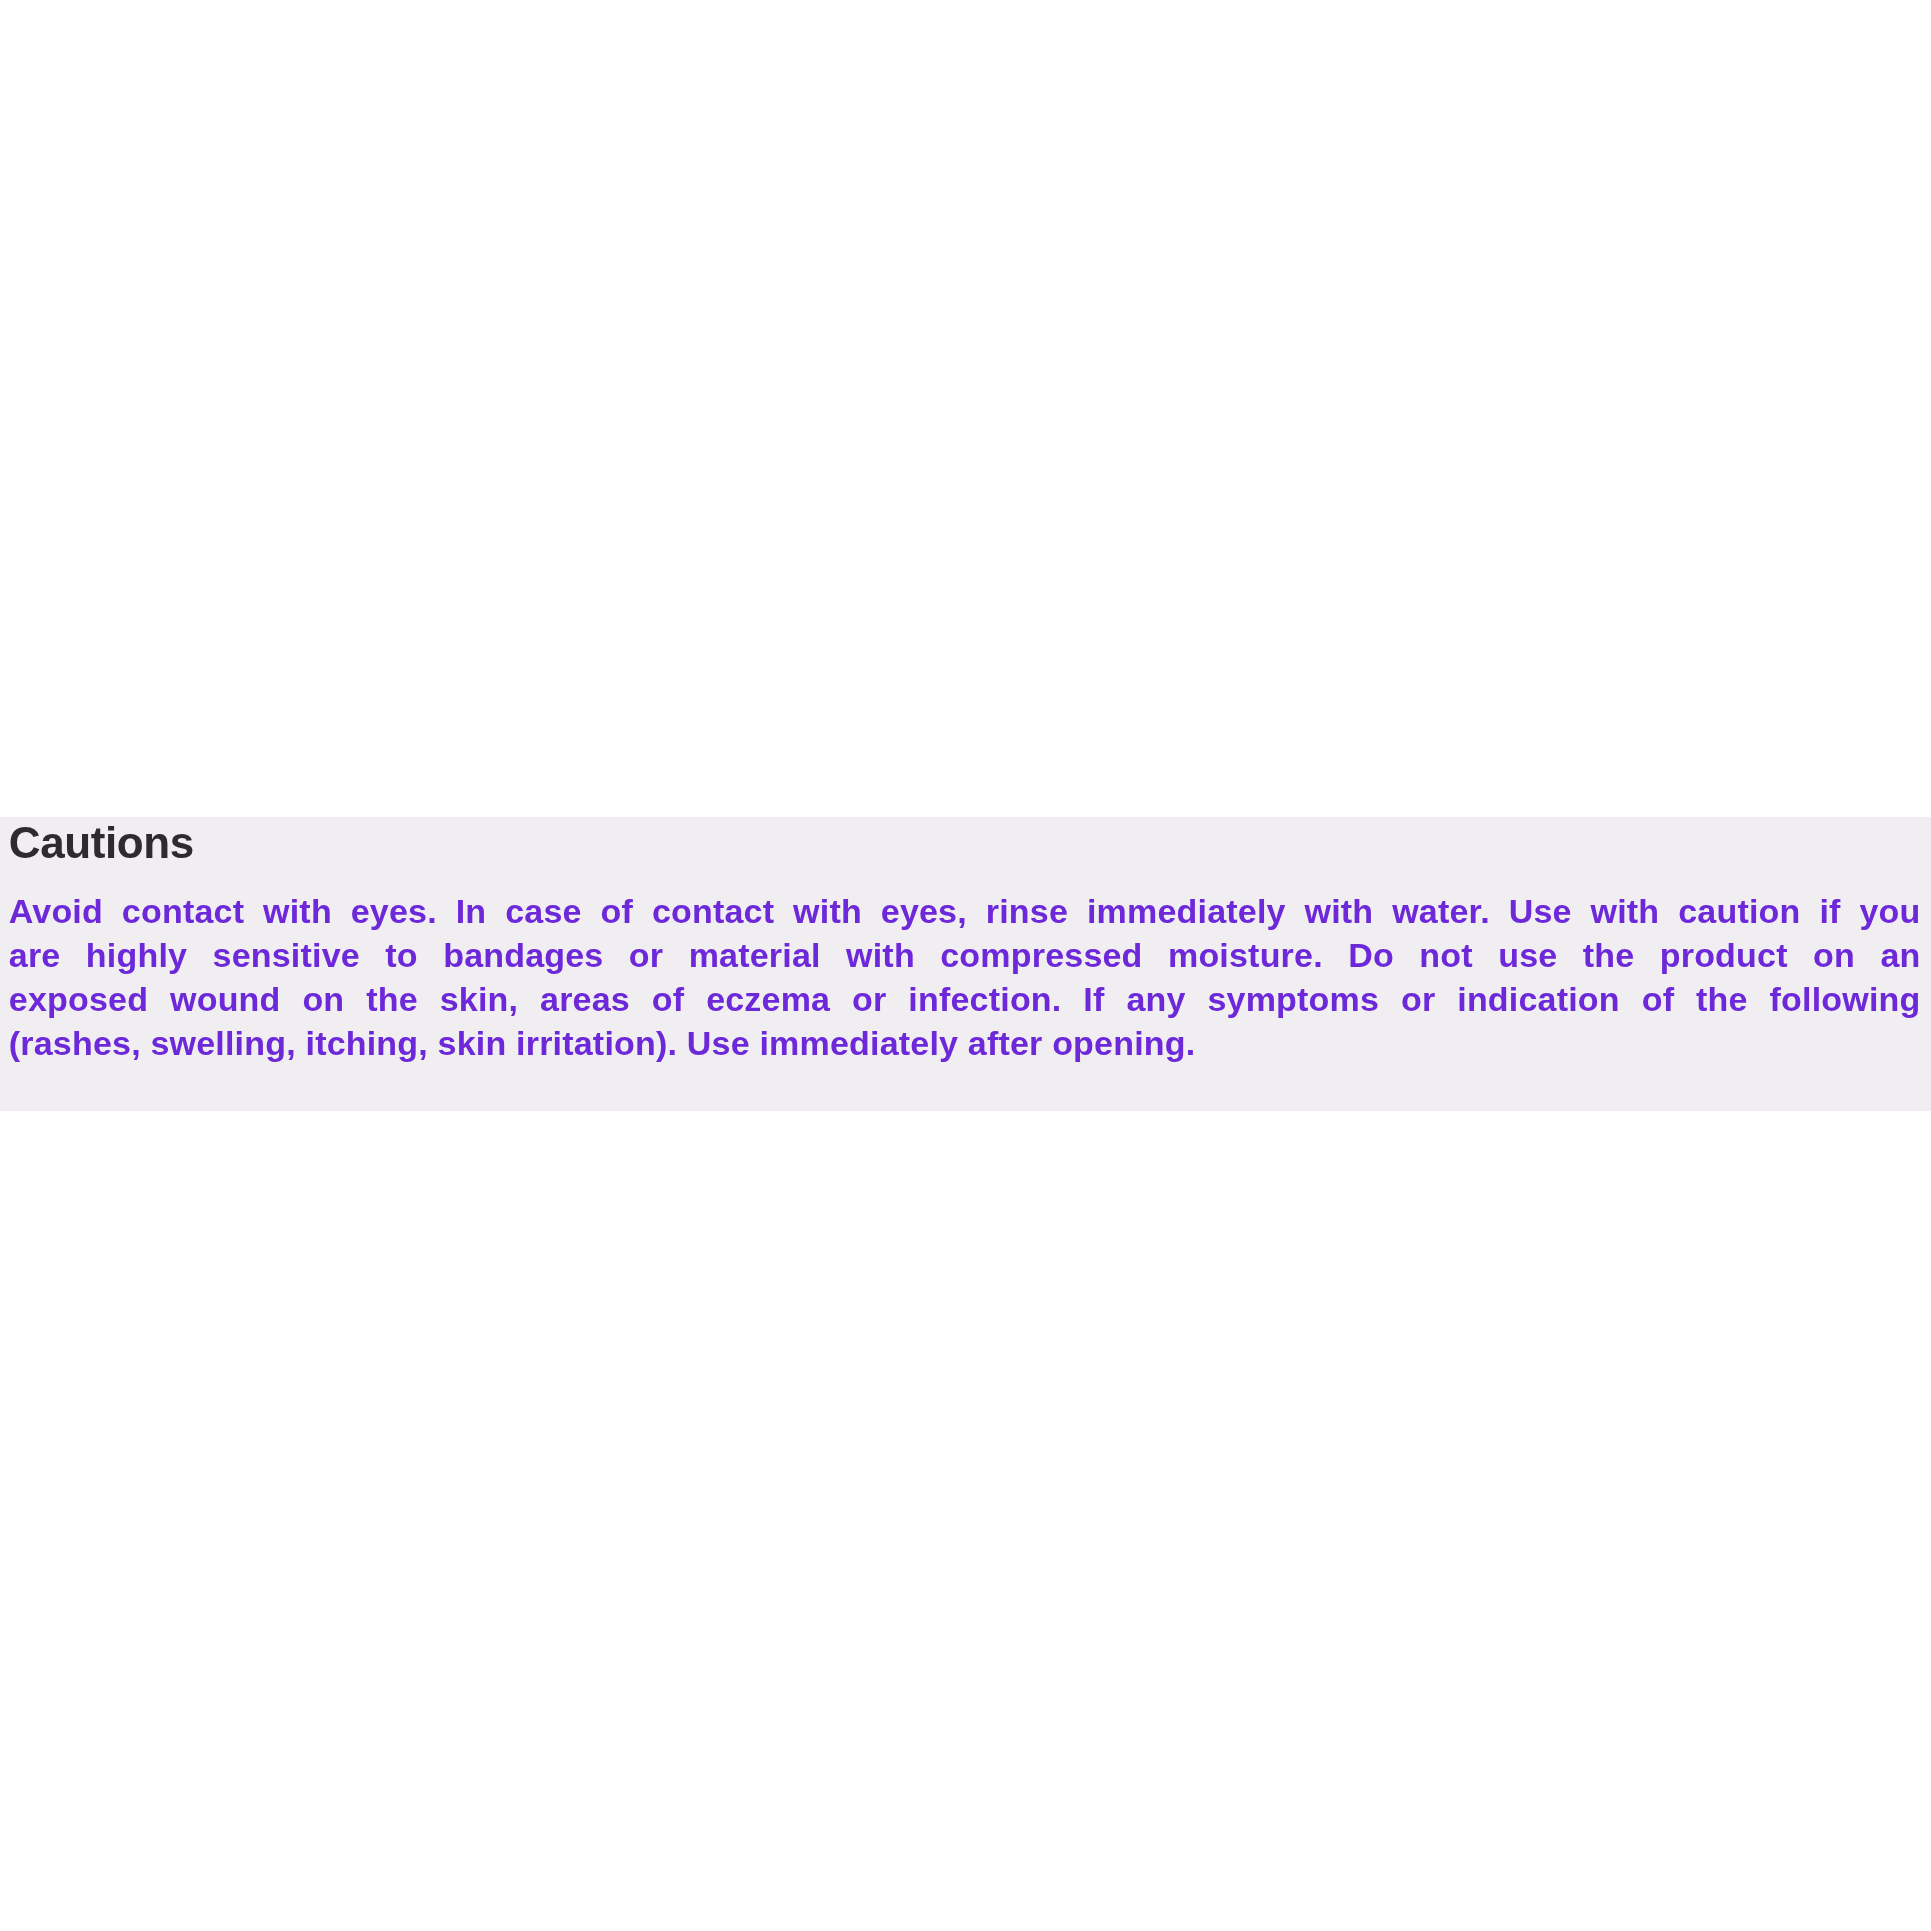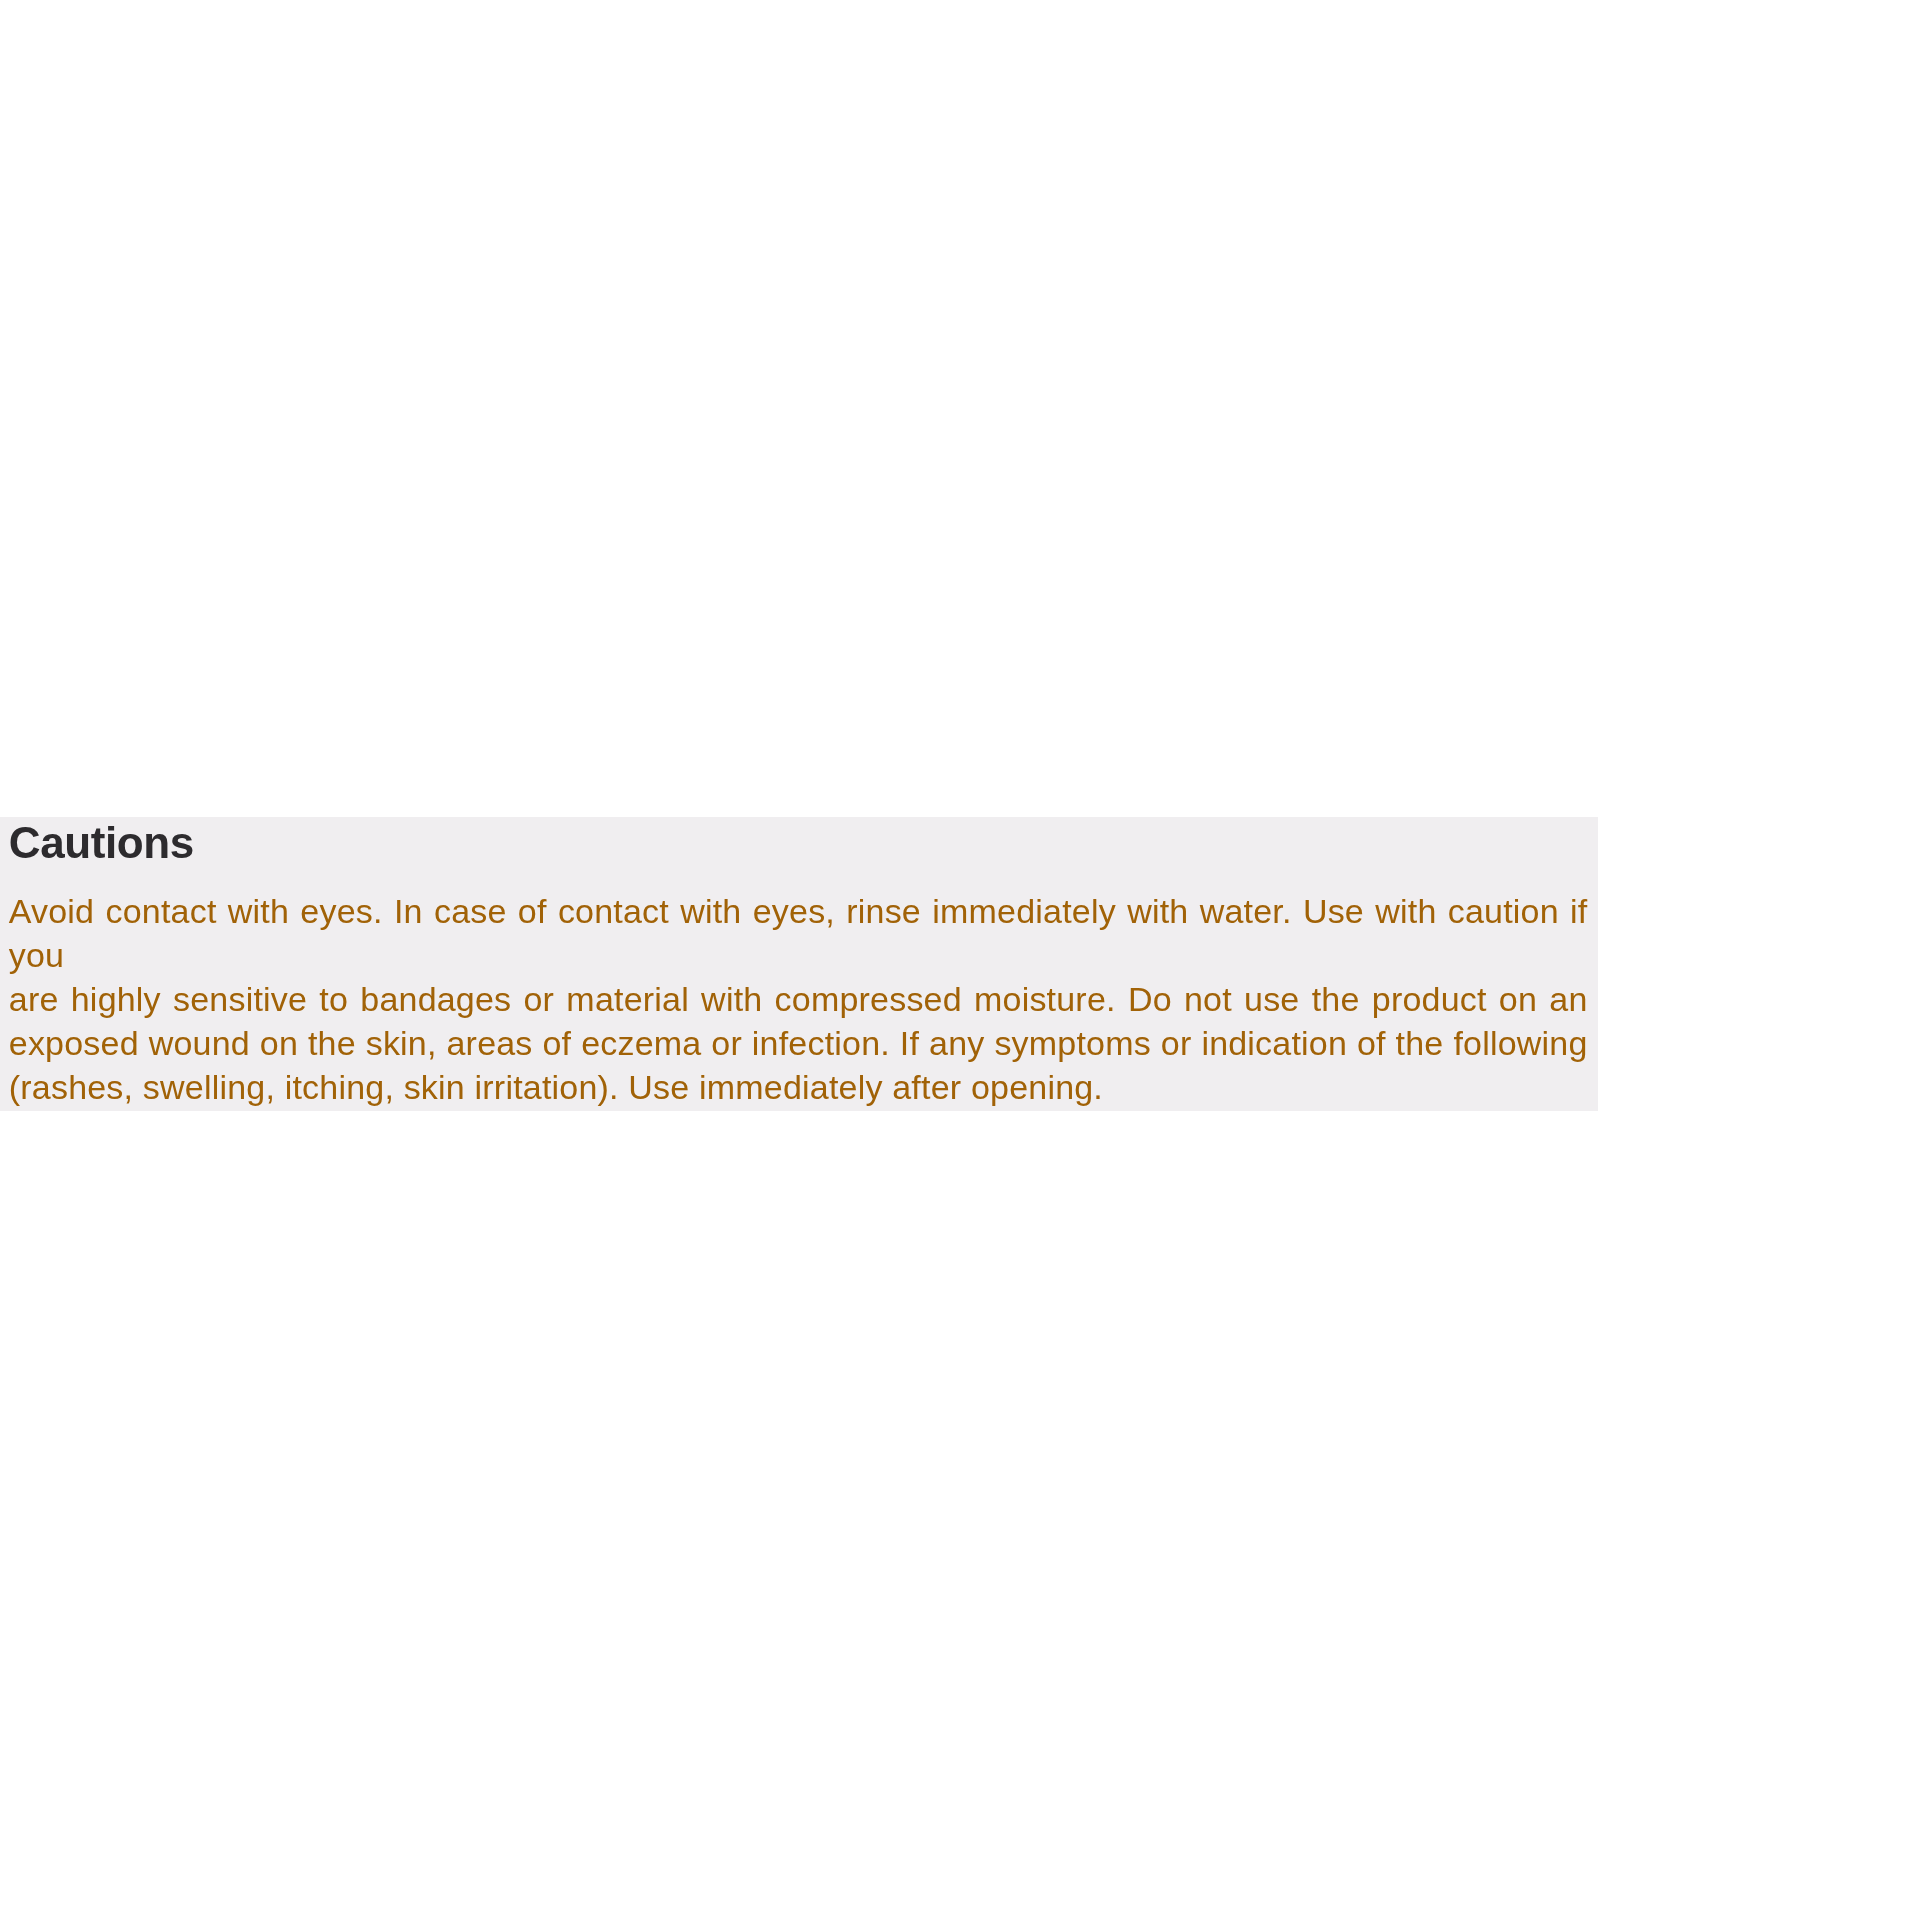--- a/index.html
+++ b/index.html
@@ -16,40 +16,40 @@
   }
   .label-canvas {
     position: absolute;
     inset: 0;
     background: #ffffff;
   }
   .cautions-panel {
     position: absolute;
     top: 817px;
     left: 0;
-    width: 1598px;
+    width: 1931px;
     height: 294px;
     background: #f0eef0;
     box-sizing: border-box;
     padding: 3.5px 10.5px 0 8.8px;
   }
   .cautions-heading {
     margin: 0;
     font-size: 44px;
     line-height: 44px;
     font-weight: 800;
     letter-spacing: -0.4px;
     color: #2d2b2e;
   }
   .cautions-body {
     margin-top: 24.6px;
     font-size: 34px;
     line-height: 44px;
-    font-weight: 400;
-    color: #a16207;
+    font-weight: 700;
+    color: #6d28d9;
     letter-spacing: 0.2px;
   }
   .body-line {
     text-align: justify;
     text-align-last: justify;
     white-space: normal;
   }
   .body-line.last {
     text-align: right;
     text-align-last: left;

